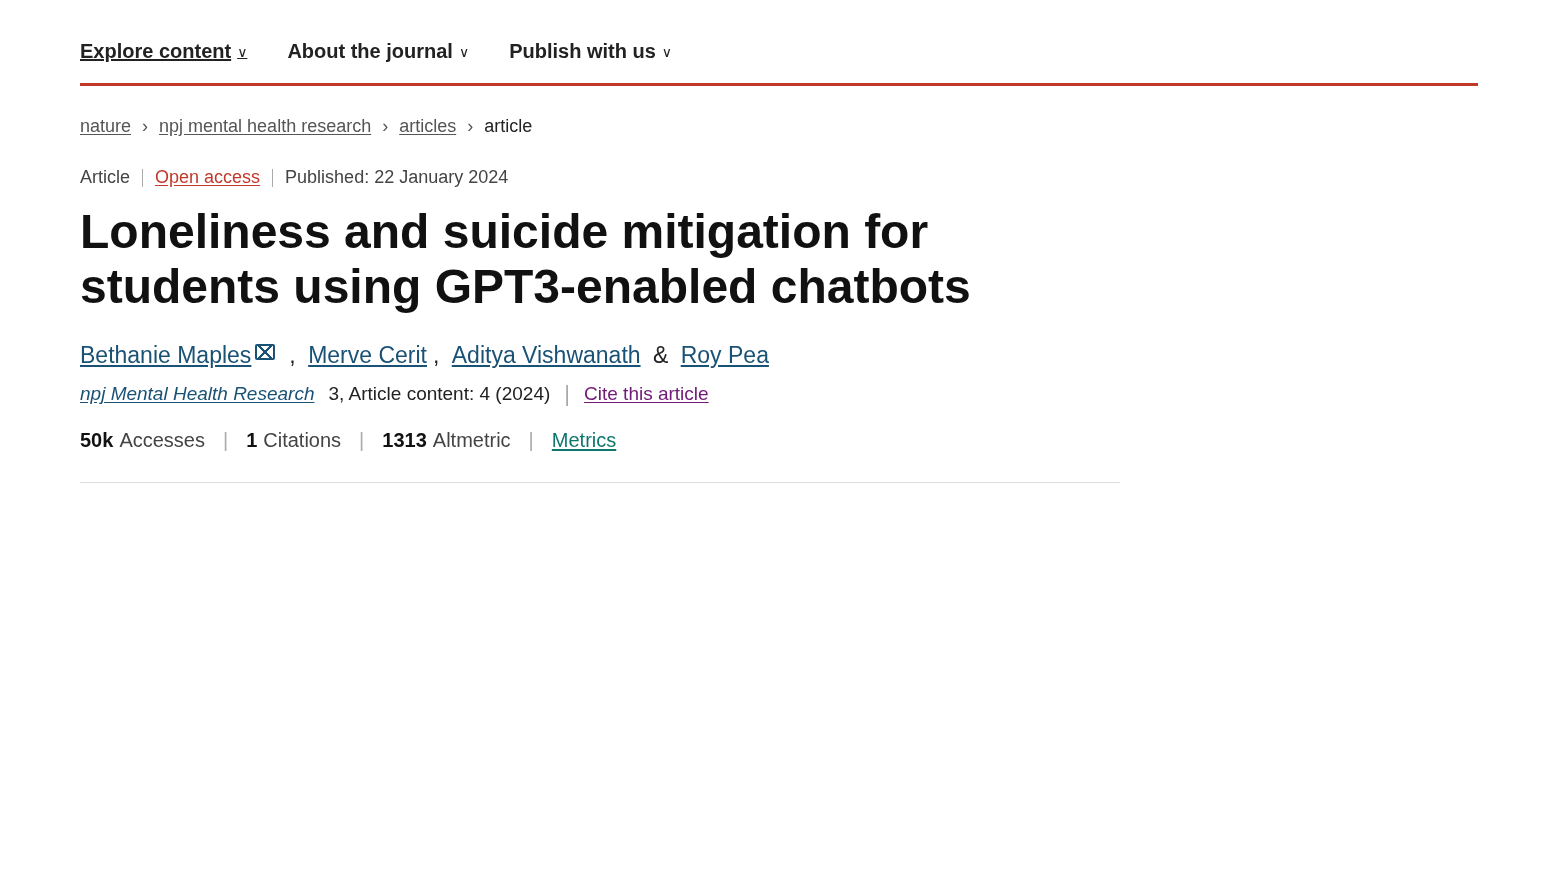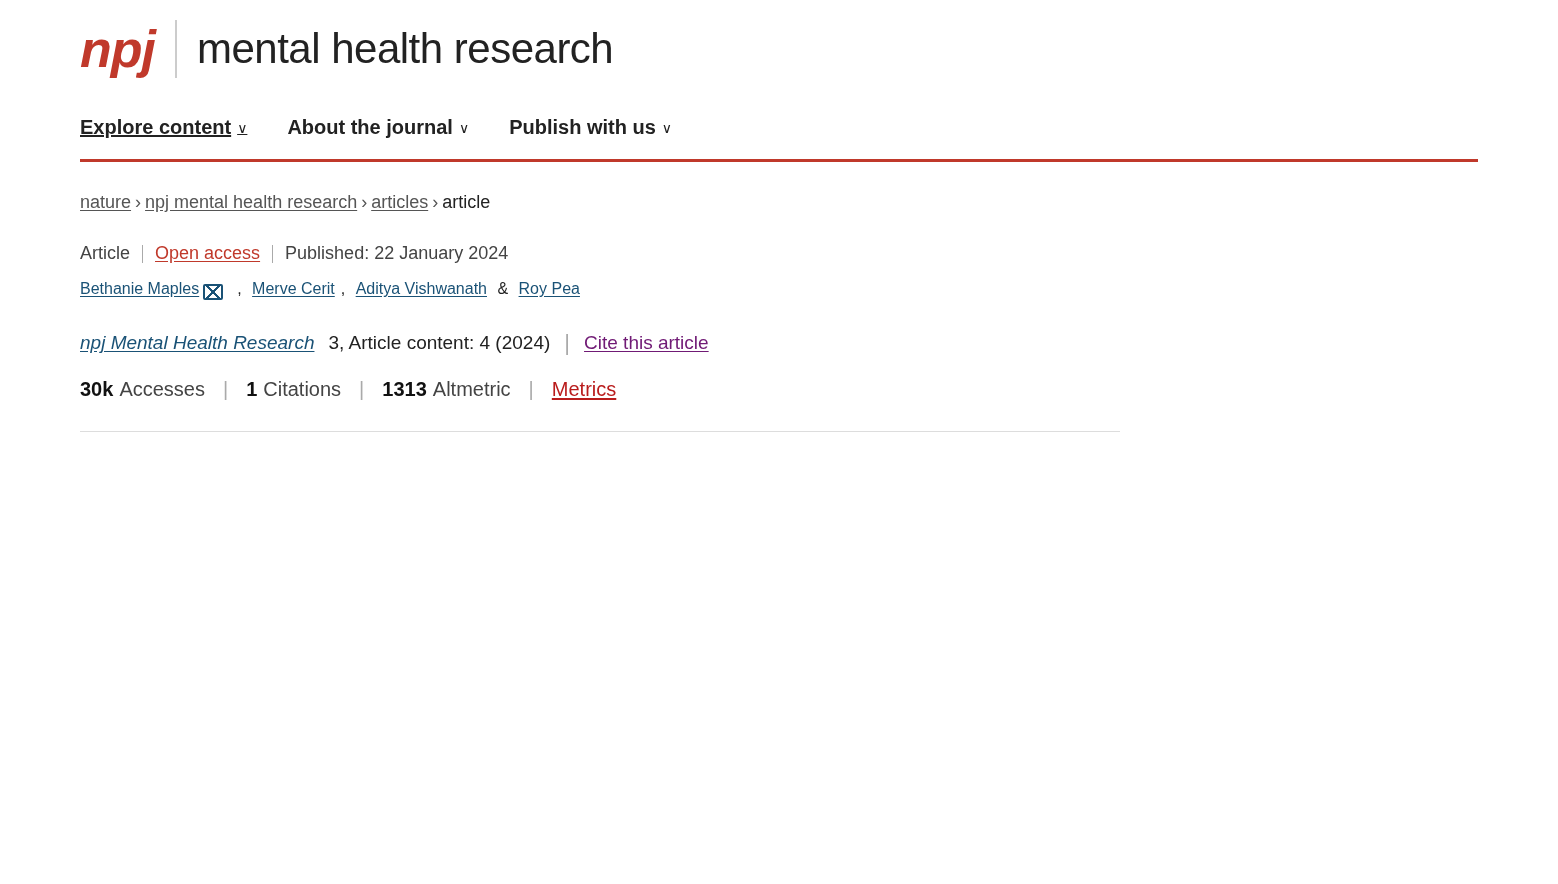--- a/index.html
+++ b/index.html
@@ -87,21 +87,21 @@
     
     .main-content {
       padding: 30px 80px 40px 80px;
       max-width: 1200px;
     }
 
     
     .breadcrumb {
       display: flex;
       align-items: flex-start;
-      gap: 4px;
+      gap: 11px;
       margin-bottom: 30px;
       font-size: 18px;
       color: #555555;
     }
 
     .breadcrumb a {
       color: #555555;
       text-decoration: underline;
       text-underline-offset: 2px;
     }
@@ -145,25 +145,25 @@
       font-weight: 800;
       color: #111111;
       line-height: 1.15;
       margin-bottom: 28px;
       max-width: 1050px;
     }
 
     
     .authors {
       display: flex;
-      align-items: flex-end;
+      align-items: flex-start;
       flex-wrap: wrap;
       gap: 0;
-      margin-bottom: 32px;
-      font-size: 16px;
+      margin-bottom: 12px;
+      font-size: 23px;
     }
 
     .author-link {
       color: #1a5276;
       text-decoration: underline;
       text-underline-offset: 2px;
       cursor: pointer;
     }
 
     .author-email-icon {
@@ -241,36 +241,31 @@
       color: #111111;
       margin-right: 6px;
     }
 
     .metrics-divider {
       margin: 0 18px;
       color: #aaaaaa;
     }
 
     .metrics-link {
-      color: #b91c1c;
+      color: #0f766e;
       text-decoration: underline;
       text-underline-offset: 2px;
       cursor: pointer;
     }
   </style>
 </head>
 <body>
 
 <div class="header">
 
-  <div class="logo-bar">
-    <span class="logo-npj">npj</span>
-    <div class="logo-divider"></div>
-    <span class="journal-name">mental health research</span>
-  </div>
 
   <nav class="nav-bar">
     <a class="nav-item" href="#">
       <span>Explore content</span>
       <span class="chevron">∨</span>
     </a>
     <a class="nav-item" href="#">
       <span>About the journal</span>
       <span class="chevron">∨</span>
     </a>
@@ -296,20 +291,21 @@
   <div class="article-meta">
     <span>Article</span>
     <div class="meta-divider"></div>
     <a href="#" class="open-access-link">Open access</a>
     <div class="meta-divider"></div>
     <span>
       <span>Published:</span>&nbsp;<span>22 January 2024</span>
     </span>
   </div>
 
+  <h1 class="article-title">Loneliness and suicide mitigation for students using GPT3-enabled chatbots</h1>
 
   <div class="authors">
     <a href="#" class="author-link">
       <span>Bethanie Maples</span>
     </a>
     <span class="author-email-icon" title="Contact author"></span>
     <span class="author-separator">,&nbsp;</span>
     <a href="#" class="author-link">
       <span>Merve Cerit</span>
     </a>
@@ -328,21 +324,21 @@
     <span>
       <span>3</span>,
       <span>Article content:</span>&nbsp;<span>4</span>
       (<span>2024</span>)
     </span>
     <span class="citation-pipe">|</span>
     <a href="#" class="cite-link">Cite this article</a>
   </div>
 
   <div class="metrics-bar">
-    <span class="metric-value">30k</span>
+    <span class="metric-value">50k</span>
     <span>Accesses</span>
     <span class="metrics-divider">|</span>
     <span class="metric-value">1</span>
     <span>Citations</span>
     <span class="metrics-divider">|</span>
     <span class="metric-value">1313</span>
     <span>Altmetric</span>
     <span class="metrics-divider">|</span>
     <a href="#" class="metrics-link">Metrics</a>
   </div>

